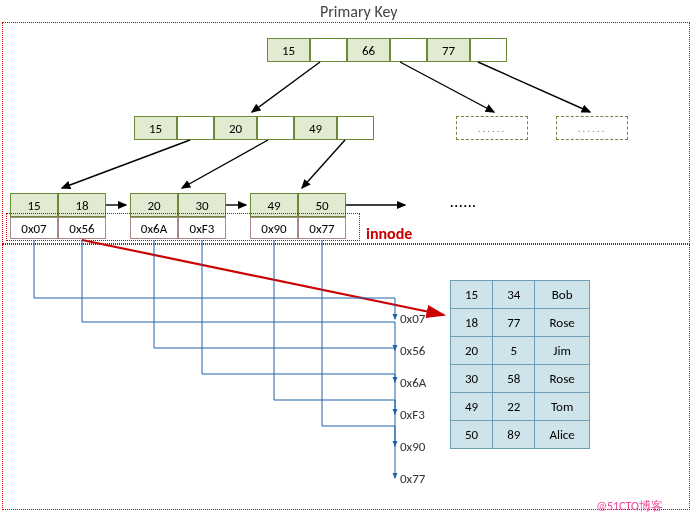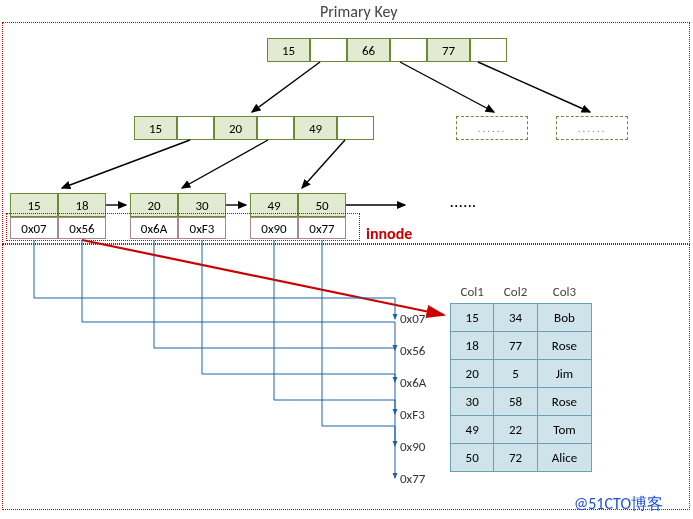--- a/index.html
+++ b/index.html
@@ -9,21 +9,21 @@
 .ellips{font-weight:700;letter-spacing:1px}
 .red{color:#c00;font-weight:700;font-size:16px}
 .cell{border:1px solid #6a8a33;background:#e2ebd2;display:flex;align-items:center;justify-content:center}
 .cellw{border:1px solid #6a8a33;background:#fff}
 .dash{border:1.5px dashed #6a8a33;background:#fff;display:flex;align-items:center;justify-content:center;font-size:11px;color:#888;letter-spacing:2px}
 .addr{border:1px solid #a88;background:#fff;display:flex;align-items:center;justify-content:center}
 .addrlbl{font-size:13px;color:#333}
 .tbl{border-collapse:collapse;position:absolute}
 .tbl th{font-weight:400;color:#444;font-size:13px;padding:4px 10px;border:none}
 .tbl td{border:1px solid #6aa0b2;background:#cfe4ea;text-align:center;padding:6px 14px;font-size:13px}
-.wm{position:absolute;right:30px;bottom:4px;color:#1d4ed8;font-size:16px}
+.wm{position:absolute;right:30px;bottom:4px;color:#ec4899;font-size:12px}
 .reddot{border:1.5px dotted #c00;position:absolute}
 </style>
 </head>
 <body>
 
 <div class="reddot" style="left:2px;top:22px;width:686px;height:220px"></div>
 <div class="reddot" style="left:2px;top:244px;width:686px;height:264px"></div>
 
 <div class="abs title" style="left:320px;top:2px">Primary Key</div>
 
@@ -121,25 +121,20 @@
 
 <div class="abs addrlbl" style="left:400px;top:311px">0x07</div>
 <div class="abs addrlbl" style="left:400px;top:343px">0x56</div>
 <div class="abs addrlbl" style="left:400px;top:375px">0x6A</div>
 <div class="abs addrlbl" style="left:400px;top:407px">0xF3</div>
 <div class="abs addrlbl" style="left:400px;top:439px">0x90</div>
 <div class="abs addrlbl" style="left:400px;top:471px">0x77</div>
 
 <table class="tbl" style="left:450px;top:280px">
   <tbody>
-      <tr>
-    <th>Col1</th>
-    <th>Col2</th>
-    <th>Col3</th>
-  </tr>
   <tr>
         <td>15</td>
         <td>34</td>
         <td>Bob</td>
       </tr>
   <tr>
         <td>18</td>
         <td>77</td>
         <td>Rose</td>
       </tr>
@@ -153,19 +148,19 @@
         <td>58</td>
         <td>Rose</td>
       </tr>
   <tr>
         <td>49</td>
         <td>22</td>
         <td>Tom</td>
       </tr>
   <tr>
         <td>50</td>
-        <td>72</td>
+        <td>89</td>
         <td>Alice</td>
       </tr>
 </tbody>
   </table>
 
 <div class="wm">@51CTO博客</div>
 
 </body></html>

